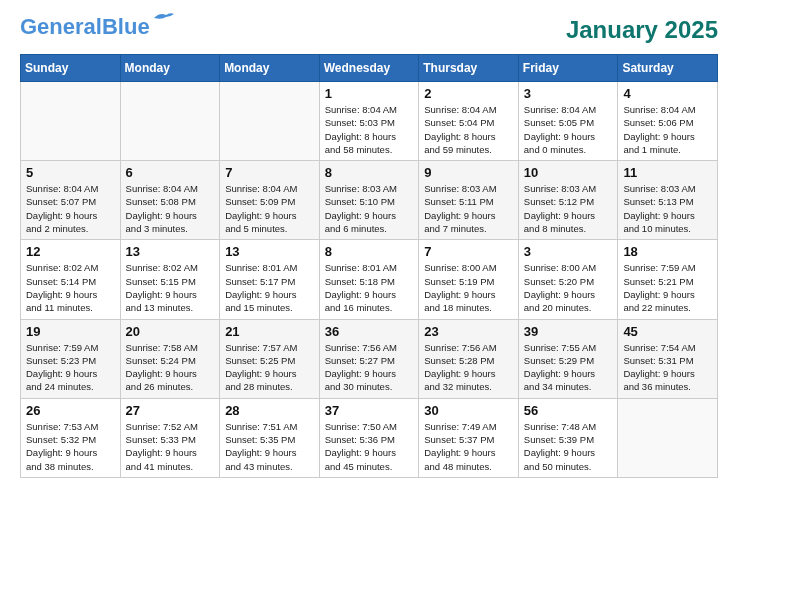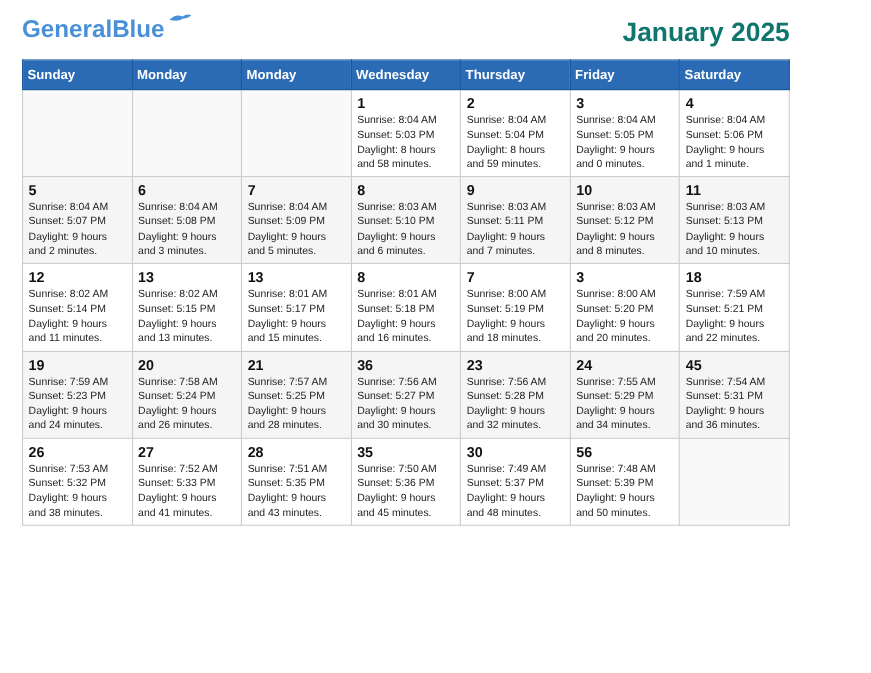--- a/index.html
+++ b/index.html
@@ -221,21 +221,21 @@
           </td>
           <td>
             <span class="day-num">36</span>
             <div class="day-info">Sunrise: 7:56 AM<br>Sunset: 5:27 PM<br>Daylight: 9 hours<br>and 30 minutes.</div>
           </td>
           <td>
             <span class="day-num">23</span>
             <div class="day-info">Sunrise: 7:56 AM<br>Sunset: 5:28 PM<br>Daylight: 9 hours<br>and 32 minutes.</div>
           </td>
           <td>
-            <span class="day-num">24</span>
+            <span class="day-num">39</span>
             <div class="day-info">Sunrise: 7:55 AM<br>Sunset: 5:29 PM<br>Daylight: 9 hours<br>and 34 minutes.</div>
           </td>
           <td>
             <span class="day-num">45</span>
             <div class="day-info">Sunrise: 7:54 AM<br>Sunset: 5:31 PM<br>Daylight: 9 hours<br>and 36 minutes.</div>
           </td>
         </tr>
         <tr>
           <td>
             <span class="day-num">26</span>
@@ -243,21 +243,21 @@
           </td>
           <td>
             <span class="day-num">27</span>
             <div class="day-info">Sunrise: 7:52 AM<br>Sunset: 5:33 PM<br>Daylight: 9 hours<br>and 41 minutes.</div>
           </td>
           <td>
             <span class="day-num">28</span>
             <div class="day-info">Sunrise: 7:51 AM<br>Sunset: 5:35 PM<br>Daylight: 9 hours<br>and 43 minutes.</div>
           </td>
           <td>
-            <span class="day-num">35</span>
+            <span class="day-num">37</span>
             <div class="day-info">Sunrise: 7:50 AM<br>Sunset: 5:36 PM<br>Daylight: 9 hours<br>and 45 minutes.</div>
           </td>
           <td>
             <span class="day-num">30</span>
             <div class="day-info">Sunrise: 7:49 AM<br>Sunset: 5:37 PM<br>Daylight: 9 hours<br>and 48 minutes.</div>
           </td>
           <td>
             <span class="day-num">56</span>
             <div class="day-info">Sunrise: 7:48 AM<br>Sunset: 5:39 PM<br>Daylight: 9 hours<br>and 50 minutes.</div>
           </td>

